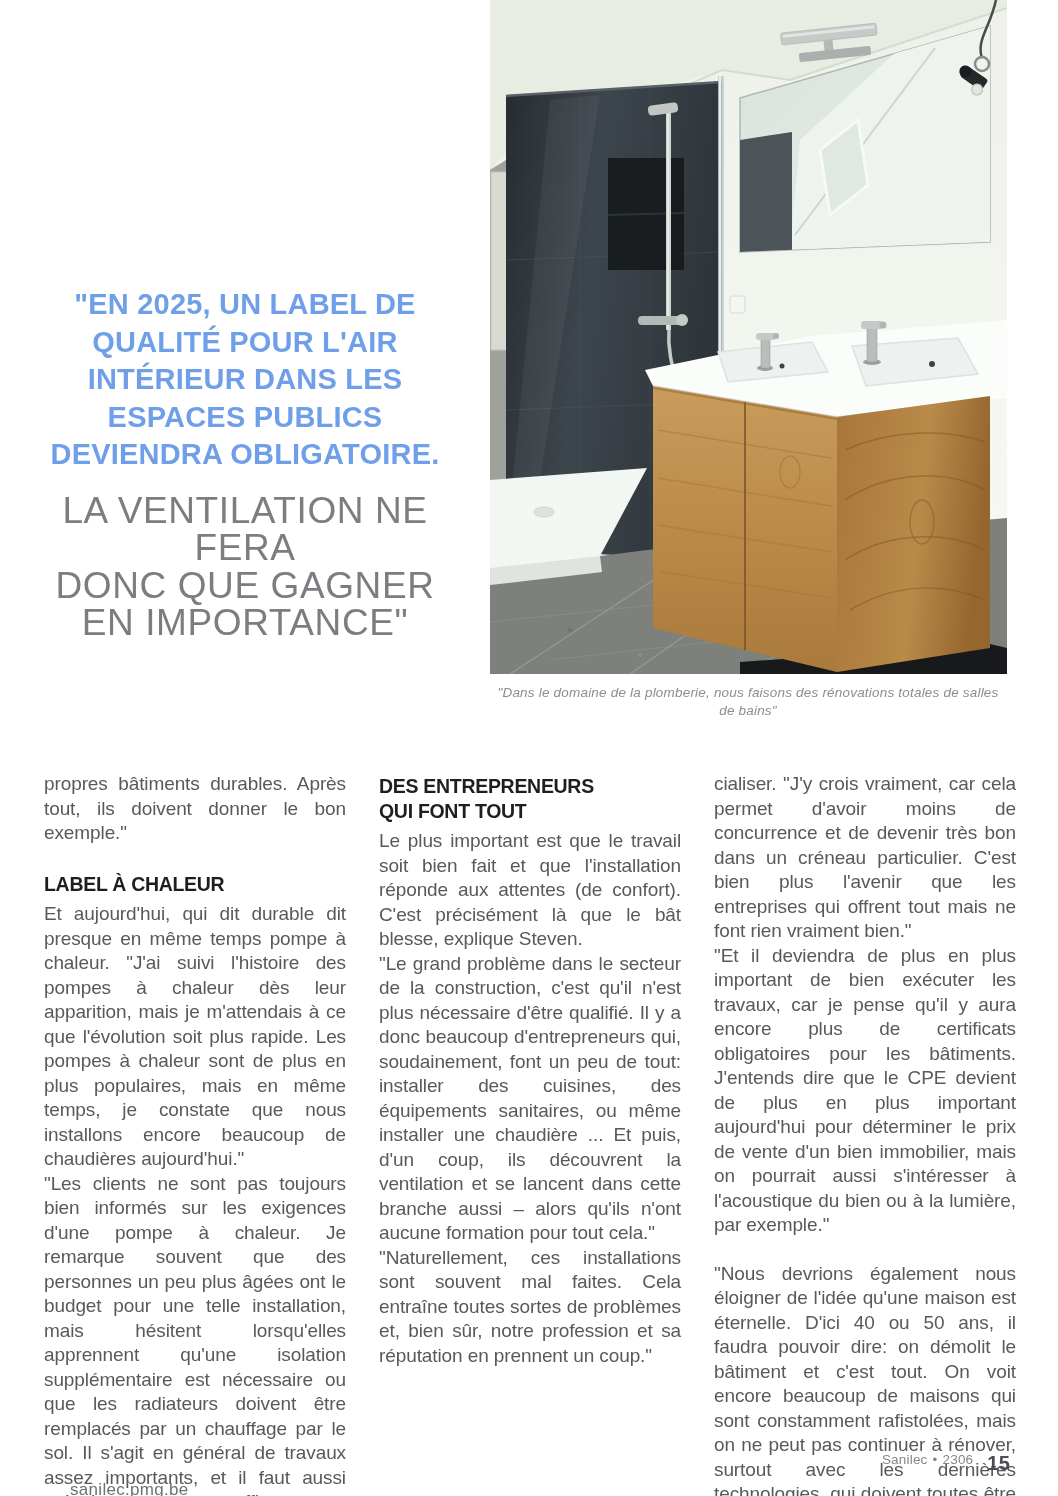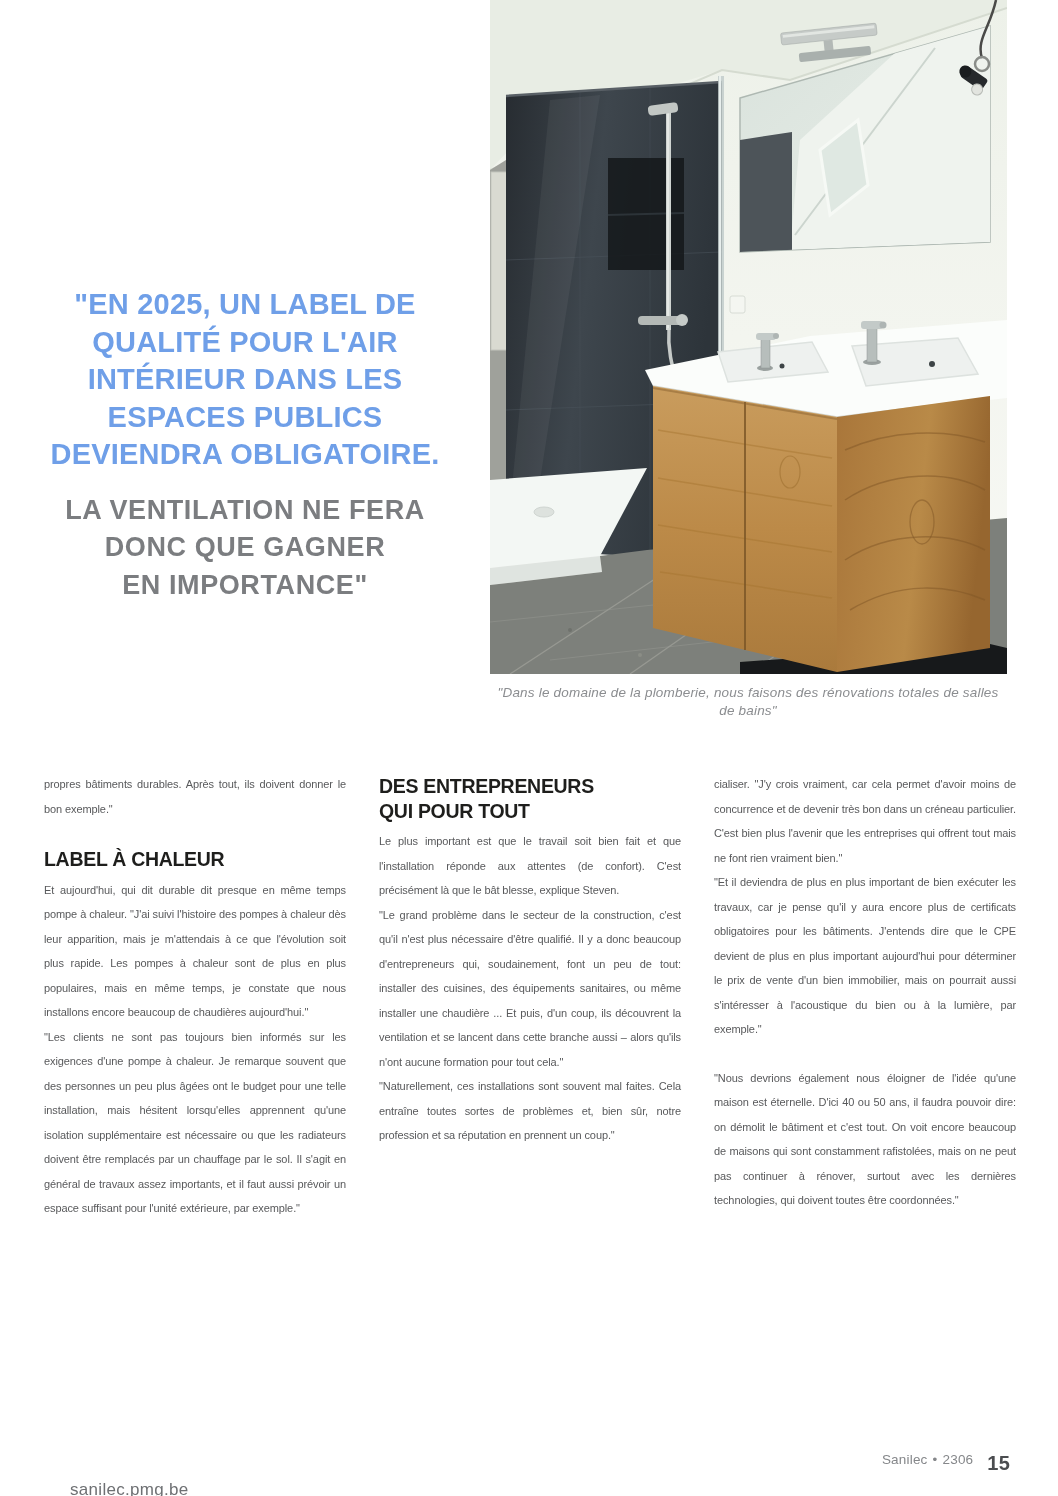--- a/index.html
+++ b/index.html
@@ -14,38 +14,38 @@
   
   .pullquote{
     position:absolute;left:38px;top:268px;width:414px;
     text-align:center;white-space:pre-line;
   }
   .pullquote .accent{
     font-size:29px;line-height:37.5px;font-weight:bold;
     letter-spacing:.2px;color:#6f9fe8;
   }
   .pullquote .muted{
-    font-size:27px;line-height:37.5px;font-weight:bold;
+    font-size:37px;line-height:37.5px;font-weight:normal;
     letter-spacing:.6px;color:#7b7d80;
   }
   
   .photo{position:absolute;left:490px;top:0;width:517px;height:674px;overflow:hidden;}
   .photo svg{display:block;}
   .caption{
     position:absolute;left:488px;top:684px;width:520px;
     font-style:italic;font-size:13.5px;line-height:18px;
     color:#8b8d90;text-align:center;letter-spacing:.2px;
   }
   
   .col{position:absolute;top:772px;width:302px;}
   .col-1{left:44px;}
   .col-2{left:379px;}
   .col-3{left:714px;}
   .col p{
-    margin:0;font-size:11px;line-height:24.5px;color:#58595b;
+    margin:0;font-size:19px;line-height:24.5px;color:#58595b;
     text-align:justify;letter-spacing:-0.1px;
   }
   .col p.gap{margin-top:24px;}
   .col h3{
     margin:26px 0 6px 0;font-size:19.5px;line-height:24.5px;
     color:#1e1e1c;font-weight:bold;letter-spacing:-0.3px;
     white-space:pre-line;
   }
   .col h3:first-child{margin-top:2px;}
   
@@ -221,21 +221,21 @@
 
   <div class="col col-1">
     <p>propres bâtiments durables. Après tout, ils doivent donner le bon exemple."</p>
     <h3>LABEL À CHALEUR</h3>
     <p>Et aujourd'hui, qui dit durable dit presque en même temps pompe à chaleur. "J'ai suivi l'histoire des pompes à chaleur dès leur apparition, mais je m'attendais à ce que l'évolution soit plus rapide. Les pompes à chaleur sont de plus en plus populaires, mais en même temps, je constate que nous installons encore beaucoup de chaudières aujourd'hui."</p>
     <p>"Les clients ne sont pas toujours bien informés sur les exigences d'une pompe à chaleur. Je remarque souvent que des personnes un peu plus âgées ont le budget pour une telle installation, mais hésitent lorsqu'elles apprennent qu'une isolation supplémentaire est nécessaire ou que les radiateurs doivent être remplacés par un chauffage par le sol. Il s'agit en général de travaux assez importants, et il faut aussi prévoir un espace suffisant pour l'unité extérieure, par exemple."</p>
   </div>
 
   <div class="col col-2">
     <h3>DES ENTREPRENEURS
-QUI POUR TOUT</h3>
+QUI FONT TOUT</h3>
     <p>Le plus important est que le travail soit bien fait et que l'installation réponde aux attentes (de confort). C'est précisément là que le bât blesse, explique Steven.</p>
     <p>"Le grand problème dans le secteur de la construction, c'est qu'il n'est plus nécessaire d'être qualifié. Il y a donc beaucoup d'entrepreneurs qui, soudainement, font un peu de tout: installer des cuisines, des équipements sanitaires, ou même installer une chaudière ... Et puis, d'un coup, ils découvrent la ventilation et se lancent dans cette branche aussi – alors qu'ils n'ont aucune formation pour tout cela."</p>
     <p>"Naturellement, ces installations sont souvent mal faites. Cela entraîne toutes sortes de problèmes et, bien sûr, notre profession et sa réputation en prennent un coup."</p>
   </div>
 
   <div class="col col-3">
     <p>cialiser. "J'y crois vraiment, car cela permet d'avoir moins de concurrence et de devenir très bon dans un créneau particulier. C'est bien plus l'avenir que les entreprises qui offrent tout mais ne font rien vraiment bien."</p>
     <p>"Et il deviendra de plus en plus important de bien exécuter les travaux, car je pense qu'il y aura encore plus de certificats obligatoires pour les bâtiments. J'entends dire que le CPE devient de plus en plus important aujourd'hui pour déterminer le prix de vente d'un bien immobilier, mais on pourrait aussi s'intéresser à l'acoustique du bien ou à la lumière, par exemple."</p>
     <p class="gap">"Nous devrions également nous éloigner de l'idée qu'une maison est éternelle. D'ici 40 ou 50 ans, il faudra pouvoir dire: on démolit le bâtiment et c'est tout. On voit encore beaucoup de maisons qui sont constamment rafistolées, mais on ne peut pas continuer à rénover, surtout avec les dernières technologies, qui doivent toutes être coordonnées."</p>
   </div>

